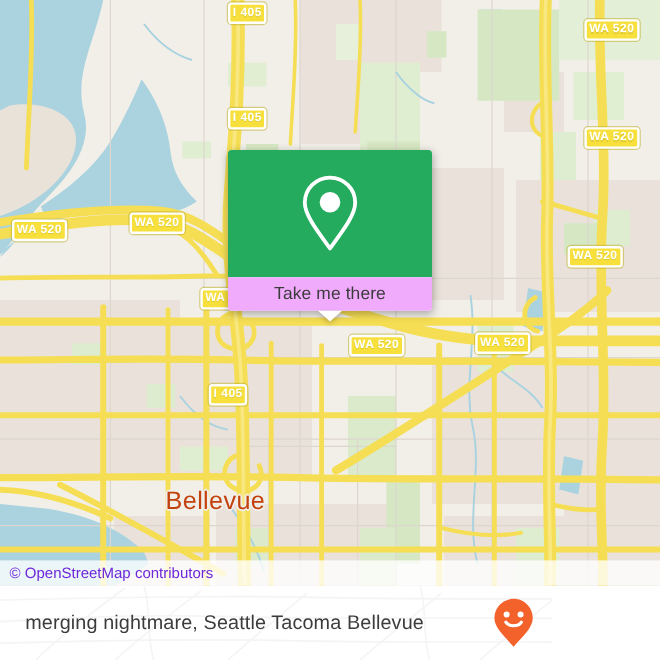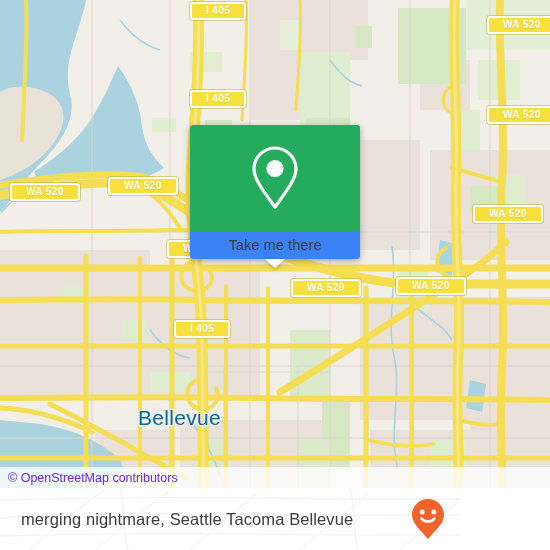--- a/index.html
+++ b/index.html
@@ -25,32 +25,32 @@
     position: absolute;
     background: #f7e03c;
     border: 2px solid #ffffff;
     border-radius: 3px;
     color: #ffffff;
     font-size: 10px;
     font-weight: bold;
     letter-spacing: .4px;
     line-height: 14px;
     height: 18px;
-    padding: 0 14px;
+    padding: 0 2px;
     white-space: nowrap;
     text-align: center;
     display: flex; align-items: center; justify-content: center;
     box-shadow: 0 0 0 1px rgba(190,175,40,.55);
     text-shadow: 0 1px 0 rgba(0,0,0,.10);
   }
 
   
   .city-label {
     position: absolute;
-    color: #0369a1;
+    color: #c2410c;
     font-size: 21px;
     letter-spacing: .3px;
     white-space: nowrap;
     text-shadow:
       -1.5px 0 #f1eee8, 1.5px 0 #f1eee8, 0 -1.5px #f1eee8, 0 1.5px #f1eee8,
       -1px -1px #f1eee8, 1px -1px #f1eee8, -1px 1px #f1eee8, 1px 1px #f1eee8;
   }
 
   
   .popup {
@@ -64,21 +64,21 @@
   }
   .popup-head {
     height: 106px;
     background: #24ab5d;
     border-radius: 3px 3px 0 0;
     display: flex; align-items: center; justify-content: center;
   }
   .pin-icon { display: block; }
   .popup-foot {
     height: 28px;
-    background: #3b82f6;
+    background: #f0abfc;
     border-radius: 0 0 3px 3px;
     display: flex; align-items: center; justify-content: center;
   }
   .popup-foot-label {
     color: #3b3b3b;
     font-size: 14.5px;
     letter-spacing: .1px;
     white-space: nowrap;
   }
   .popup-tail {

